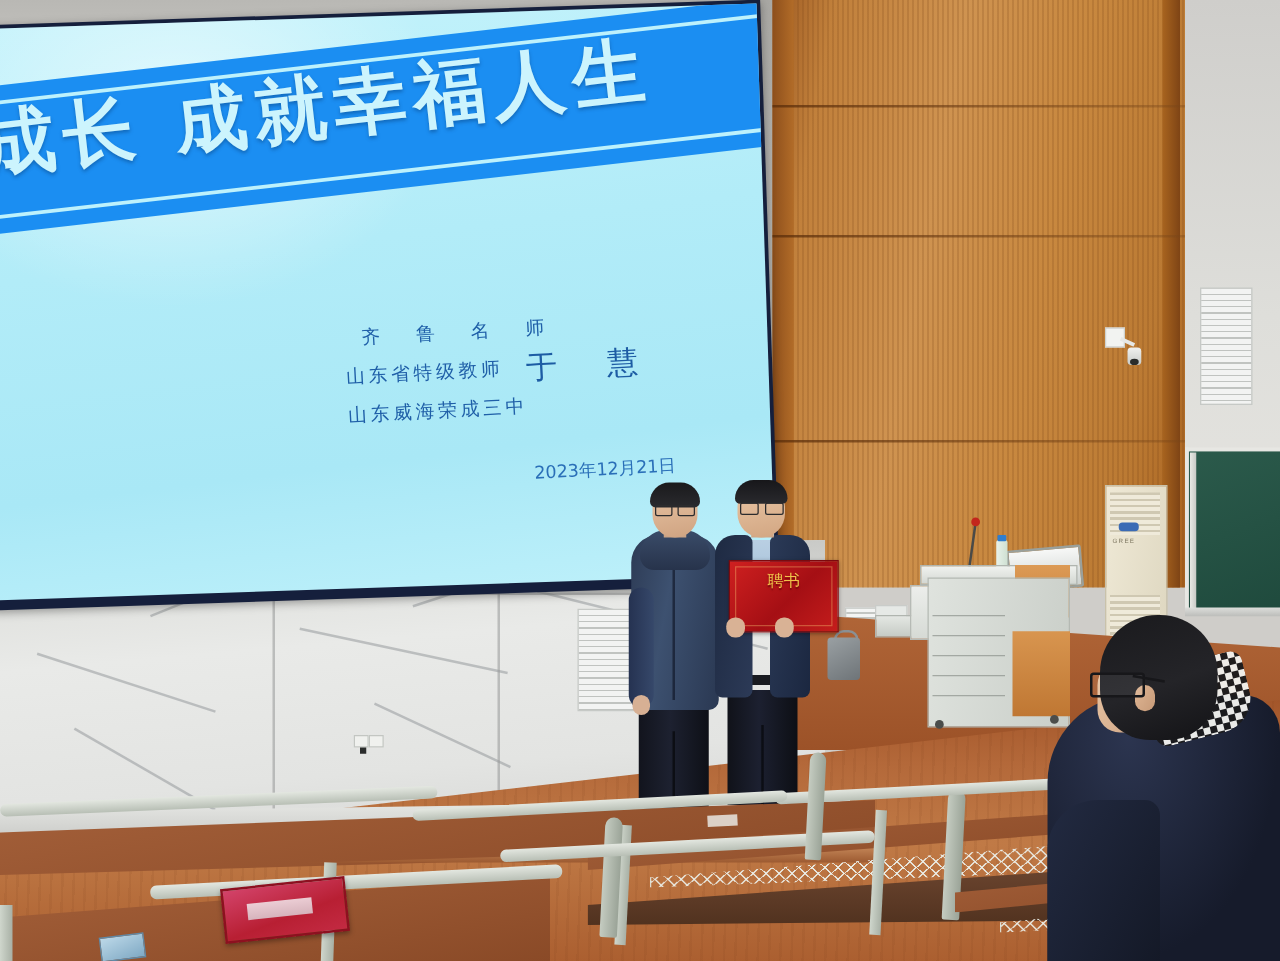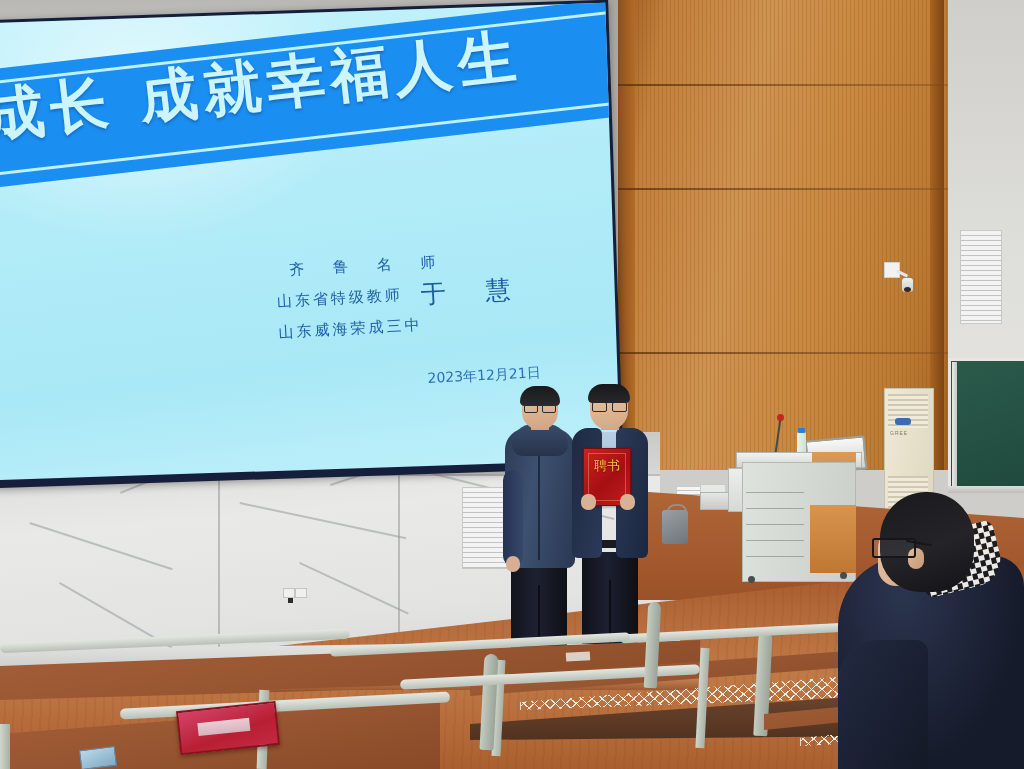--- a/index.html
+++ b/index.html
@@ -183,21 +183,21 @@
     background:linear-gradient(170deg,#eac7a6,#d2a682);}
   .m2-hair{position:absolute;left:588px;top:384px;width:42px;height:19px;border-radius:21px 21px 6px 6px;
     background:linear-gradient(180deg,#17171a,#29292d);}
   .m2-glass{position:absolute;top:402px;width:13px;height:8px;border:1.5px solid #2b2b2d;border-radius:2px;}
   .m2-hand1{position:absolute;left:581px;top:494px;width:15px;height:16px;border-radius:7px;background:#d9b295;}
   .m2-hand2{position:absolute;left:620px;top:494px;width:15px;height:16px;border-radius:7px;background:#d9b295;}
 
   
   .cert{position:absolute;left:583px;top:448px;width:46px;height:56px;
     background:linear-gradient(135deg,#cf2020,#a50f14 55%,#c51d1c);
-    border:1px solid #7d0a0e;box-shadow:0 1px 3px rgba(0,0,0,.35);}
+    border:1px solid #7d0a0e;box-shadow:0 1px 3px rgba(0,0,0,.35);padding-left:40px;}
   .cert-inner{position:absolute;left:4px;top:4px;right:4px;bottom:4px;border:1px solid rgba(255,210,120,.35);}
   .cert-text{position:absolute;left:0;right:0;top:8px;text-align:center;
     font-family:"DejaVu Serif",serif;font-size:13px;color:#f0c24a;line-height:1.45;
     text-shadow:0 1px 1px rgba(80,0,0,.6);}
 
   
   .s-jacket{position:absolute;left:838px;top:556px;width:186px;height:213px;
     background:radial-gradient(ellipse at 35% 15%,#2c3550,#161b2b 70%);
     border-radius:70px 30px 0 0;}
   .s-arm{position:absolute;left:838px;top:640px;width:90px;height:129px;border-radius:40px 12px 0 0;

